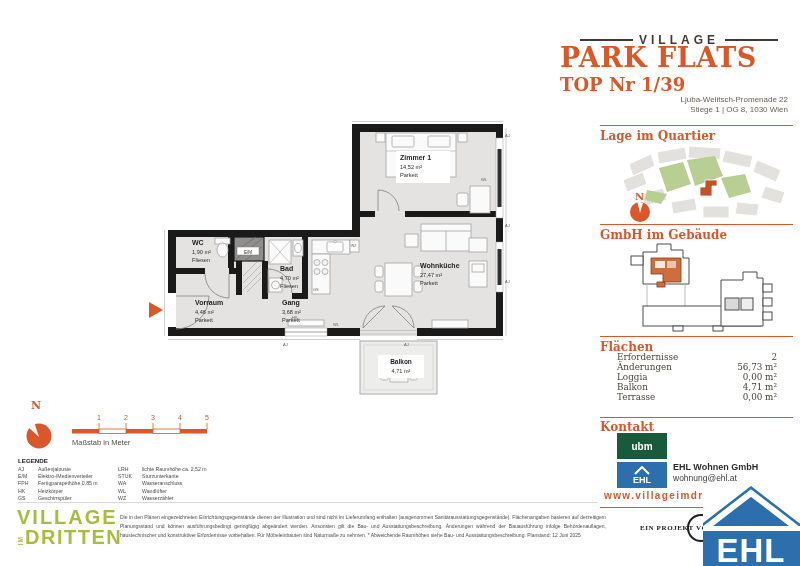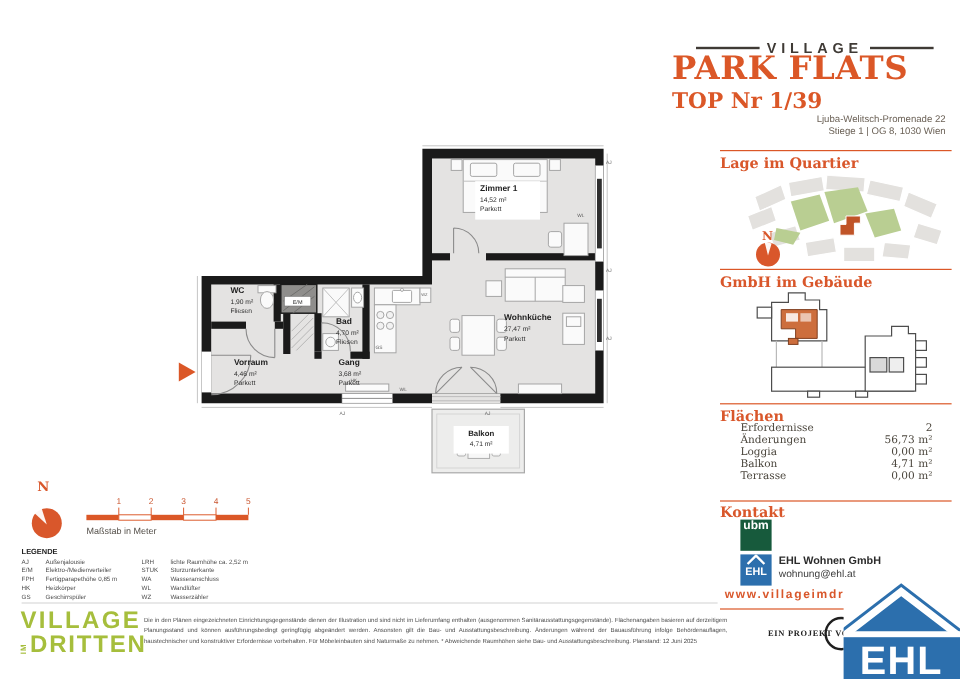--- a/index.html
+++ b/index.html
@@ -16,21 +16,21 @@
               font-weight:bold;font-size:18px;color:#db5727;z-index:3}
   .addr{left:648px;top:95px;width:140px;text-align:right;font-size:8px;line-height:9.5px;color:#6b6156;z-index:3}
   
   .o-div{left:600px;width:193px;height:1px;background:#db5727;z-index:3}
   .sec-title{left:600px;width:193px;text-align:left;font-family:"DejaVu Serif",serif;
              font-weight:bold;font-size:12px;color:#d9572b;z-index:3}
   .fl-rows{left:617px;top:352px;width:160px;z-index:3;font-family:"DejaVu Serif",serif;
            font-size:8.8px;color:#4a453c}
   .fl-row{display:flex;justify-content:space-between;line-height:10px}
   .kontakt-block{left:617px;display:flex;gap:6px;z-index:3;align-items:flex-start}
-  .k-logo{width:26px;height:26px;display:flex;flex-direction:column;align-items:center;justify-content:flex-start}
+  .k-logo{width:50px;height:26px;display:flex;flex-direction:column;align-items:center;justify-content:center}
   .k-logo.ubm{background:#175a3c;color:#fff;font-weight:bold;font-size:10px}
   .k-logo.ehl{background:#2c6fad;color:#fff;font-weight:bold;font-size:9px}
   .k-name{font-size:9px;font-weight:bold;color:#2b2b2b;line-height:11px}
   .k-mail{font-size:8.5px;color:#3c3c3c;line-height:10px}
   .website{left:604px;top:490px;font-size:10px;font-weight:bold;letter-spacing:1.4px;color:#d9572b;z-index:2}
   .projekt{left:640px;top:524px;font-family:"Liberation Serif",serif;font-weight:bold;font-size:7px;
            letter-spacing:.6px;color:#222;z-index:4}
   .ubm-circle{left:687px;top:514px;width:24px;height:24px;border:2.5px solid #1f1f1f;border-radius:50%;z-index:4}
   .ehl-big{left:703px;top:484px;width:97px;height:82px;background:#fff;z-index:5}
   

